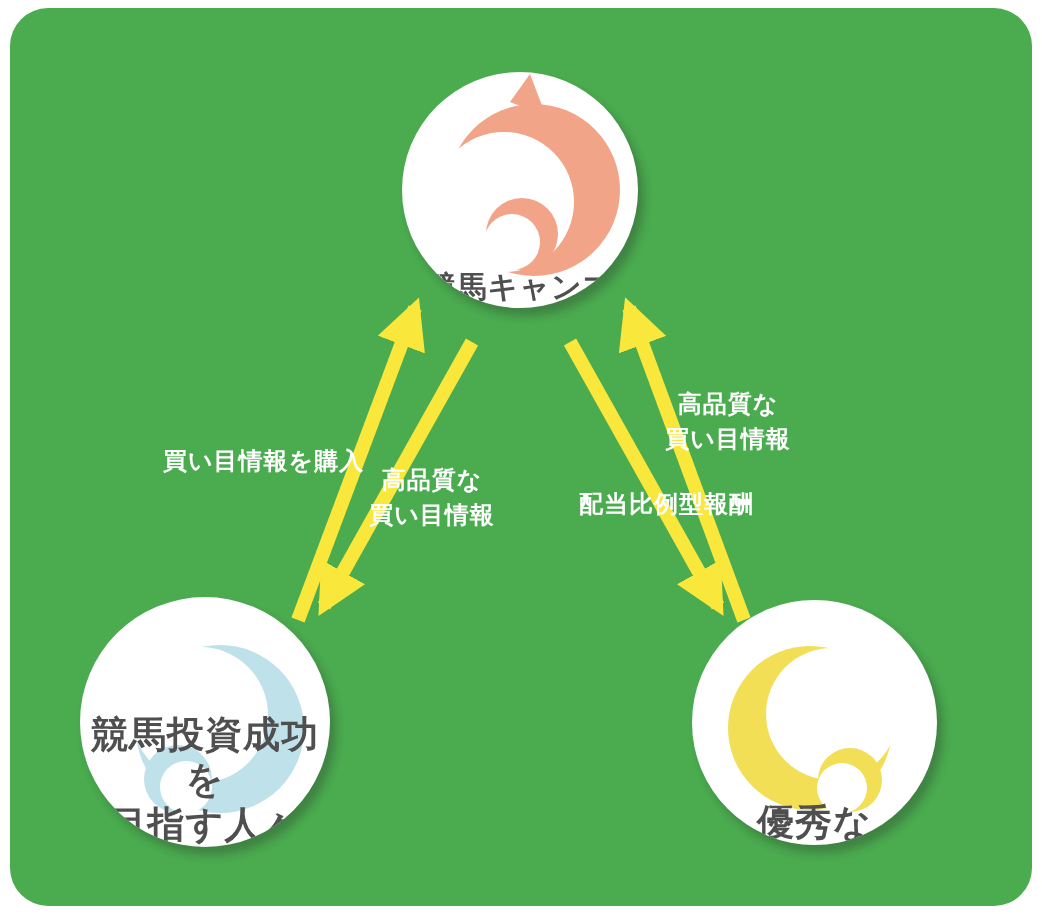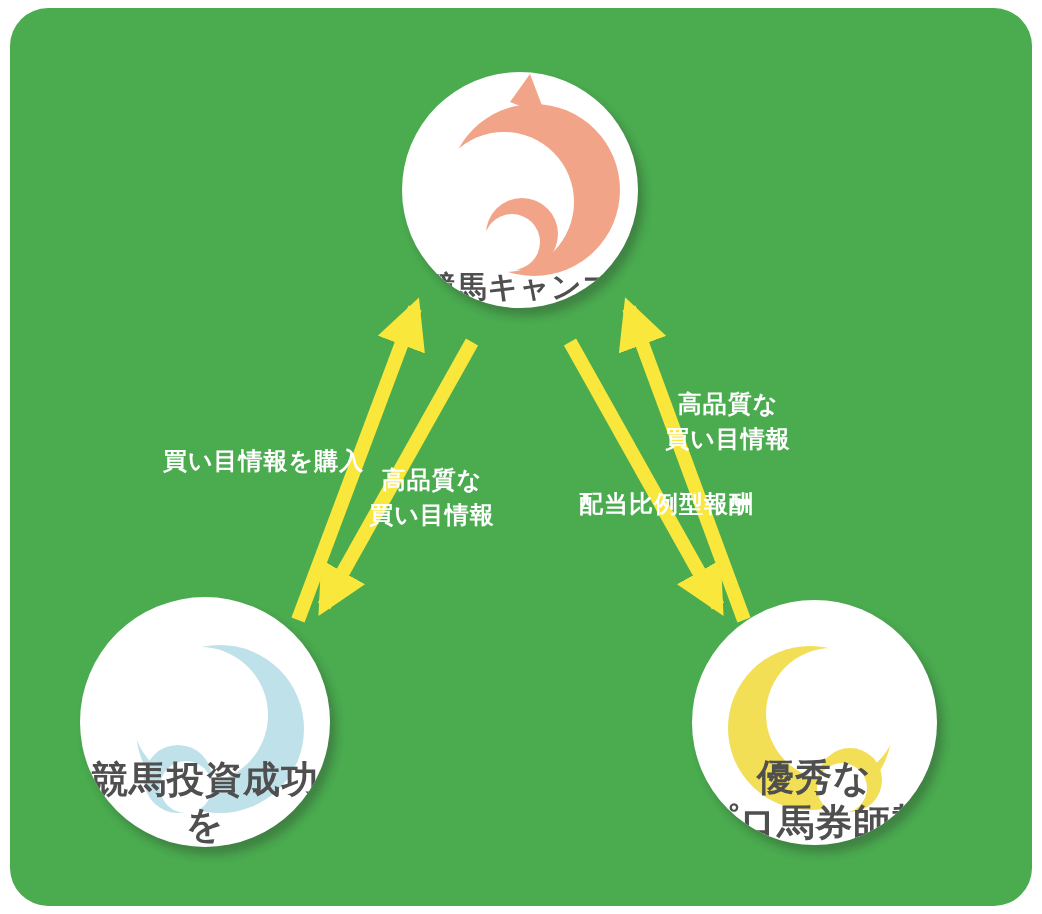--- a/index.html
+++ b/index.html
@@ -107,33 +107,33 @@
 
 <div class="node node-left">
   <svg class="icon" viewBox="0 0 250 250" aria-hidden="true">
     <circle class="fill-left" cx="140" cy="132" r="84"></circle>
     <circle class="fill-white" cx="120" cy="118" r="68"></circle>
     <circle class="fill-left" cx="98" cy="182" r="34"></circle>
     <circle class="fill-white" cx="106" cy="190" r="26"></circle>
   </svg>
   <div class="label">
     <div>競馬投資成功を</div>
+    <div>目指す人々</div>
   </div>
 </div>
 
 <div class="node node-right">
   <svg class="icon" viewBox="0 0 245 245" aria-hidden="true">
     <circle class="fill-right" cx="118" cy="128" r="82"></circle>
     <circle class="fill-white" cx="140" cy="114" r="66"></circle>
     <circle class="fill-right" cx="158" cy="180" r="32"></circle>
     <circle class="fill-white" cx="150" cy="188" r="25"></circle>
   </svg>
   <div class="label">
     <div>優秀な</div>
-    <div>プロ馬券師勢</div>
   </div>
 </div>
 
 <div class="edge-label" style="left:163px; top:412px;margin-top:33px;">買い目情報を購入</div>
 
 <div class="edge-label center" style="left:366px; top:462px; width:132px;">
   <div>高品質な</div>
   <div>買い目情報</div>
 </div>
 

